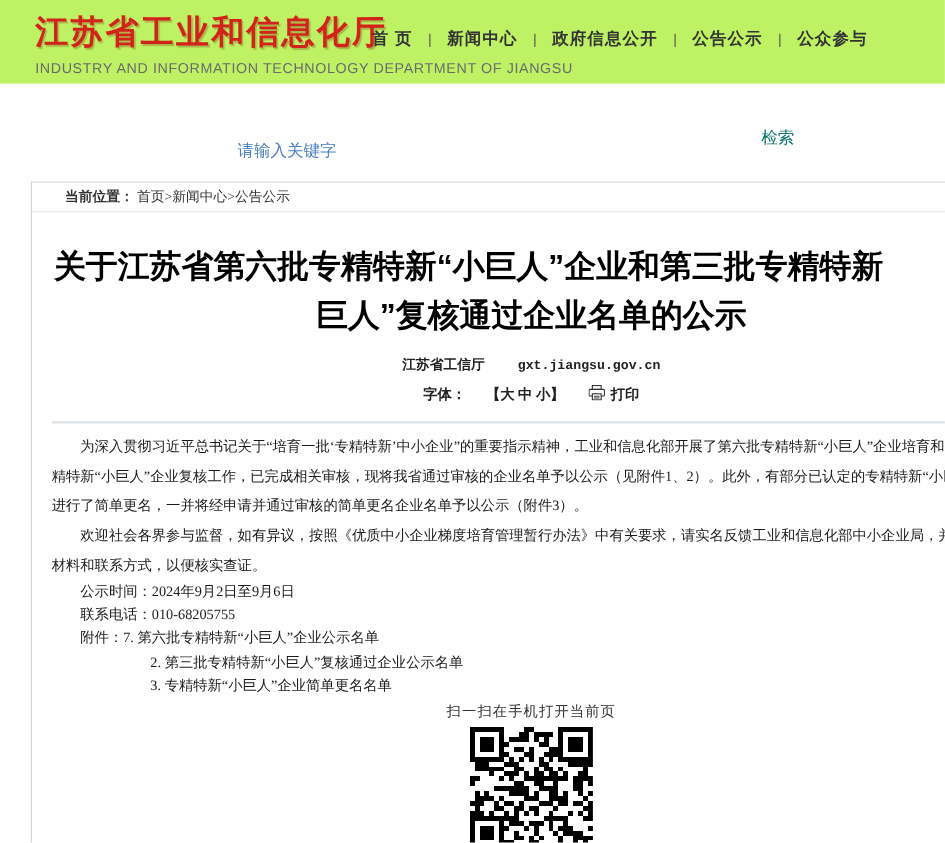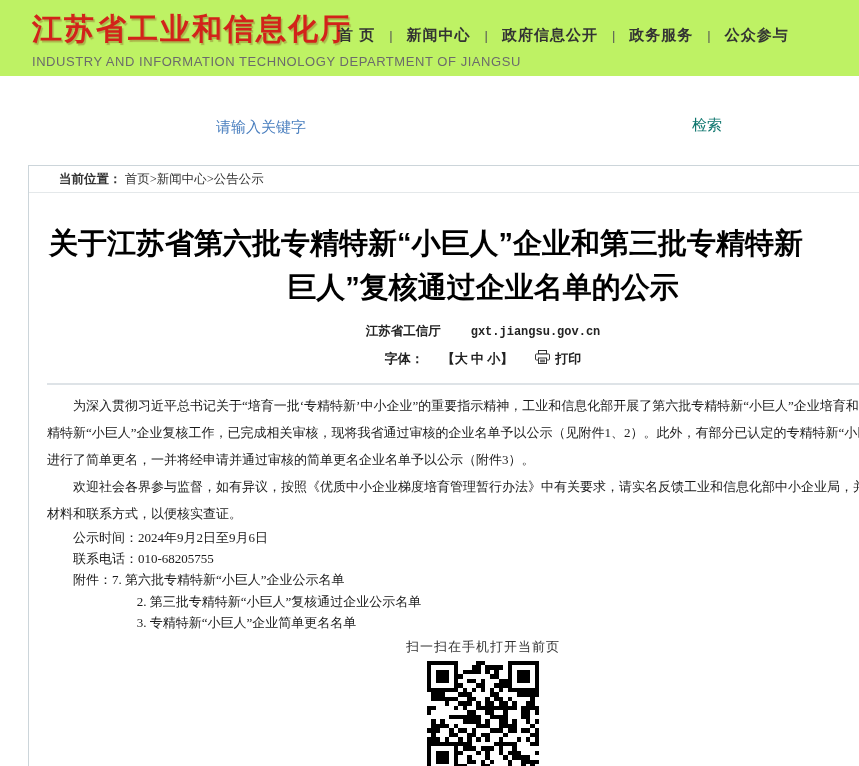--- a/index.html
+++ b/index.html
@@ -11,21 +11,21 @@
   .logo{position:absolute;left:32px;top:9px;cursor:pointer;}
   .logo-title{font-size:30px;font-weight:bold;color:#d2231a;letter-spacing:2px;
               text-shadow:1.5px 1.5px 1px rgba(120,20,10,.28);white-space:nowrap;}
   .logo-sub{font-size:13px;color:#6b6b6b;letter-spacing:.55px;margin-top:4px;white-space:nowrap;}
   .nav{position:absolute;left:338px;top:26px;display:flex;align-items:center;
        font-size:15px;font-weight:bold;color:#333;white-space:nowrap;}
   .nav-item{cursor:pointer;letter-spacing:1px;}
   .nav-sep{color:#555;font-weight:400;margin:0 14px;font-size:13px;}
 
   
-  .search-input{position:absolute;left:214px;top:110px;width:420px;height:30px;border:none;
+  .search-input{position:absolute;left:214px;top:121px;width:420px;height:30px;border:none;
                 outline:none;font-size:15px;color:#7f1d1d;font-family:"Liberation Sans",sans-serif;}
   .search-input::placeholder{color:#4a7fbf;opacity:1;}
   .search-btn{position:absolute;left:686px;top:110px;height:30px;border:none;background:#fff;
               color:#0f766e;font-size:15px;cursor:pointer;font-family:"Liberation Sans",sans-serif;}
 
   
   .content-box{position:absolute;left:28px;top:165px;width:908px;height:690px;
                border:1px solid #ccd5da;background:#fff;}
   .breadcrumb{height:26px;line-height:26px;padding-left:30px;border-bottom:1px solid #e4e8ea;
               font-size:12.5px;color:#333;font-family:"Liberation Serif",serif;}
@@ -70,21 +70,21 @@
     <div class="logo-title">江苏省工业和信息化厅</div>
     <div class="logo-sub">INDUSTRY AND INFORMATION TECHNOLOGY DEPARTMENT OF JIANGSU</div>
   </div>
   <div class="nav">
     <span class="nav-item">首 页</span>
     <span class="nav-sep">|</span>
     <span class="nav-item">新闻中心</span>
     <span class="nav-sep">|</span>
     <span class="nav-item">政府信息公开</span>
     <span class="nav-sep">|</span>
-    <span class="nav-item">政务服务</span>
+    <span class="nav-item">公告公示</span>
     <span class="nav-sep">|</span>
     <span class="nav-item">公众参与</span>
   </div>
 </div>
 
 <input class="search-input" type="text" placeholder="请输入关键字" style="">
 <button class="search-btn">检索</button>
 
 <div class="content-box">
 

